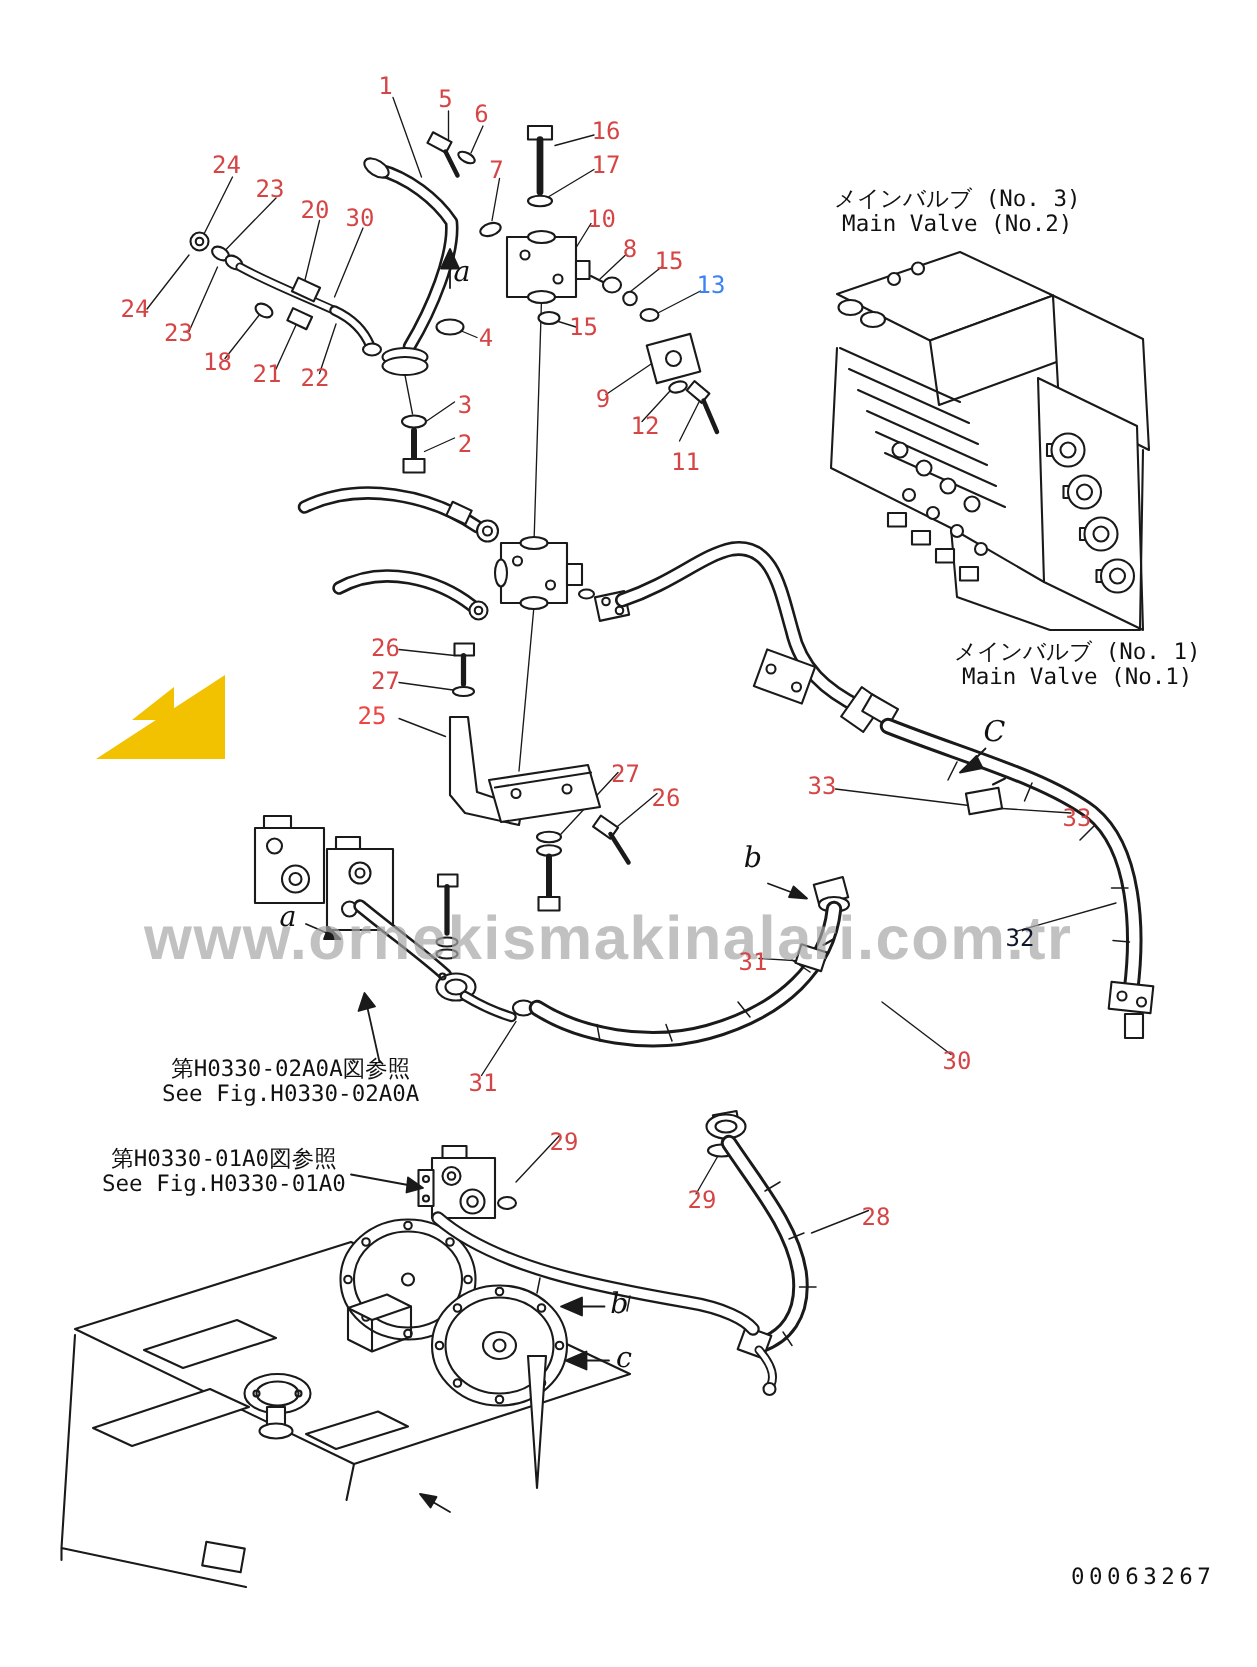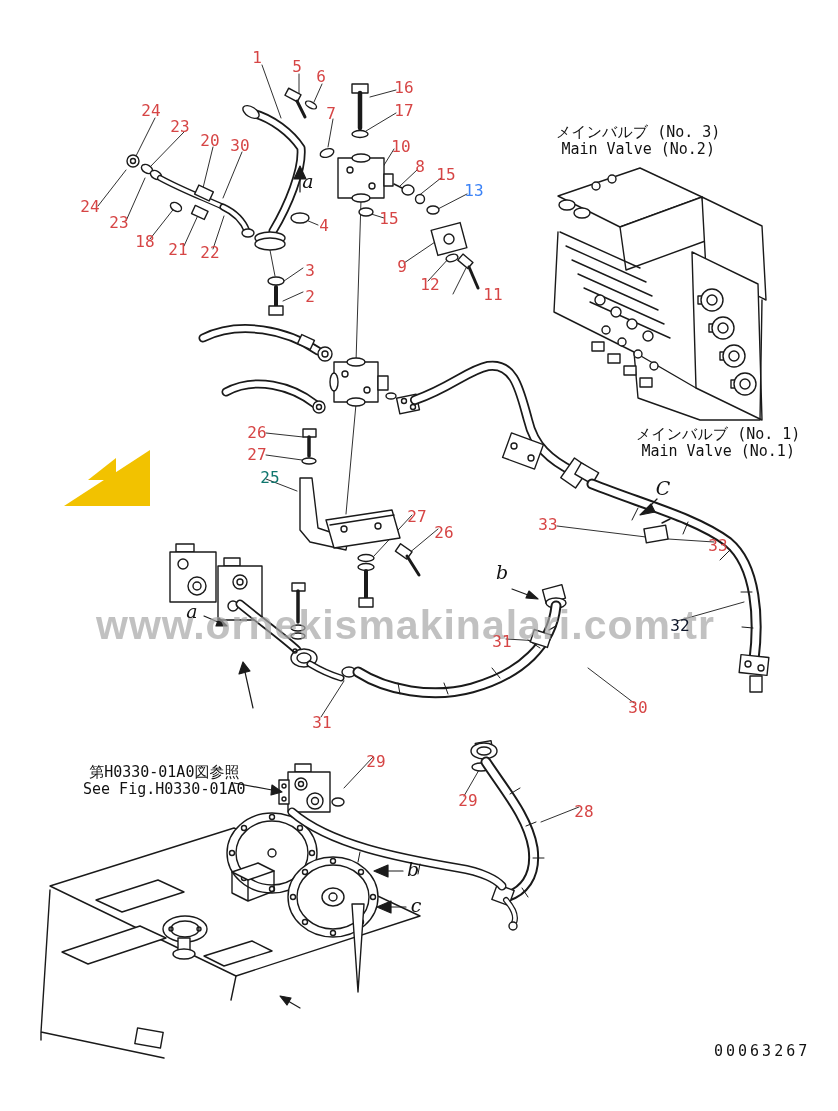--- a/index.html
+++ b/index.html
@@ -354,26 +354,26 @@
       <span class="callout" style="left: 474px; top: 190px; color: #3b82f6;">13</span>
       <span class="callout" style="left: 389px; top: 218px; color: rgb(214, 69, 69);">15</span>
       <span class="callout" style="left: 324px; top: 225px; color: rgb(214, 69, 69);">4</span>
       <span class="callout" style="left: 90px; top: 206px; color: rgb(214, 69, 69);">24</span>
       <span class="callout" style="left: 119px; top: 222px; color: rgb(214, 69, 69);">23</span>
       <span class="callout" style="left: 145px; top: 241px; color: rgb(214, 69, 69);">18</span>
       <span class="callout" style="left: 178px; top: 249px; color: rgb(214, 69, 69);">21</span>
       <span class="callout" style="left: 210px; top: 252px; color: rgb(214, 69, 69);">22</span>
       <span class="callout" style="left: 402px; top: 266px; color: rgb(214, 69, 69);">9</span>
       <span class="callout" style="left: 430px; top: 284px; color: rgb(214, 69, 69);">12</span>
-      <span class="callout" style="left: 457px; top: 294px; color: rgb(214, 69, 69); margin-left: 36px;">11</span>
+      <span class="callout" style="left: 457px; top: 308px; color: rgb(214, 69, 69);">11</span>
       <span class="callout" style="left: 310px; top: 270px; color: rgb(214, 69, 69);">3</span>
       <span class="callout" style="left: 310px; top: 296px; color: rgb(214, 69, 69);">2</span>
       <span class="callout" style="left: 257px; top: 432px; color: rgb(214, 69, 69);">26</span>
       <span class="callout" style="left: 257px; top: 454px; color: rgb(214, 69, 69);">27</span>
-      <span class="callout" style="left: 270px; top: 477px; color: #0f766e;">25</span>
+      <span class="callout" style="left: 248px; top: 477px; color: #ef4444;">25</span>
       <span class="callout" style="left: 417px; top: 516px; color: rgb(214, 69, 69);">27</span>
       <span class="callout" style="left: 444px; top: 532px; color: rgb(214, 69, 69);">26</span>
       <span class="callout" style="left: 548px; top: 524px; color: rgb(214, 69, 69);">33</span>
       <span class="callout" style="left: 718px; top: 545px; color: rgb(214, 69, 69);">33</span>
       <span class="callout" style="left: 680px; top: 625px; color: #0f172a;">32</span>
       <span class="callout" style="left: 502px; top: 641px; color: rgb(214, 69, 69);">31</span>
       <span class="callout" style="left: 638px; top: 707px; color: rgb(214, 69, 69);">30</span>
       <span class="callout" style="left: 322px; top: 722px; color: rgb(214, 69, 69);">31</span>
       <span class="callout" style="left: 376px; top: 761px; color: rgb(214, 69, 69);">29</span>
       <span class="callout" style="left: 468px; top: 800px; color: rgb(214, 69, 69);">29</span>
@@ -389,21 +389,25 @@
     </div>
   <div class="layer">
       <div class="diagram-label" style="left: 556px; top: 124px;">
         <div>メインバルブ (No. 3)</div>
         <div>Main Valve (No.2)</div>
       </div>
       <div class="diagram-label" style="left: 636px; top: 426px;">
         <div>メインバルブ (No. 1)</div>
         <div>Main Valve (No.1)</div>
       </div>
-      <div class="diagram-label" style="left: 83px; top: 764px;">
+      <div class="diagram-label" style="left: 108px; top: 704px;">
+        <div>第H0330-02A0A図参照</div>
+        <div>See Fig.H0330-02A0A</div>
+      </div>
+      <div class="diagram-label" style="left: 68px; top: 764px;">
         <div>第H0330-01A0図参照</div>
         <div>See Fig.H0330-01A0</div>
       </div>
     </div>
 
   <div class="doc-number">00063267</div>
 
 </div>
 
 </body></html>

